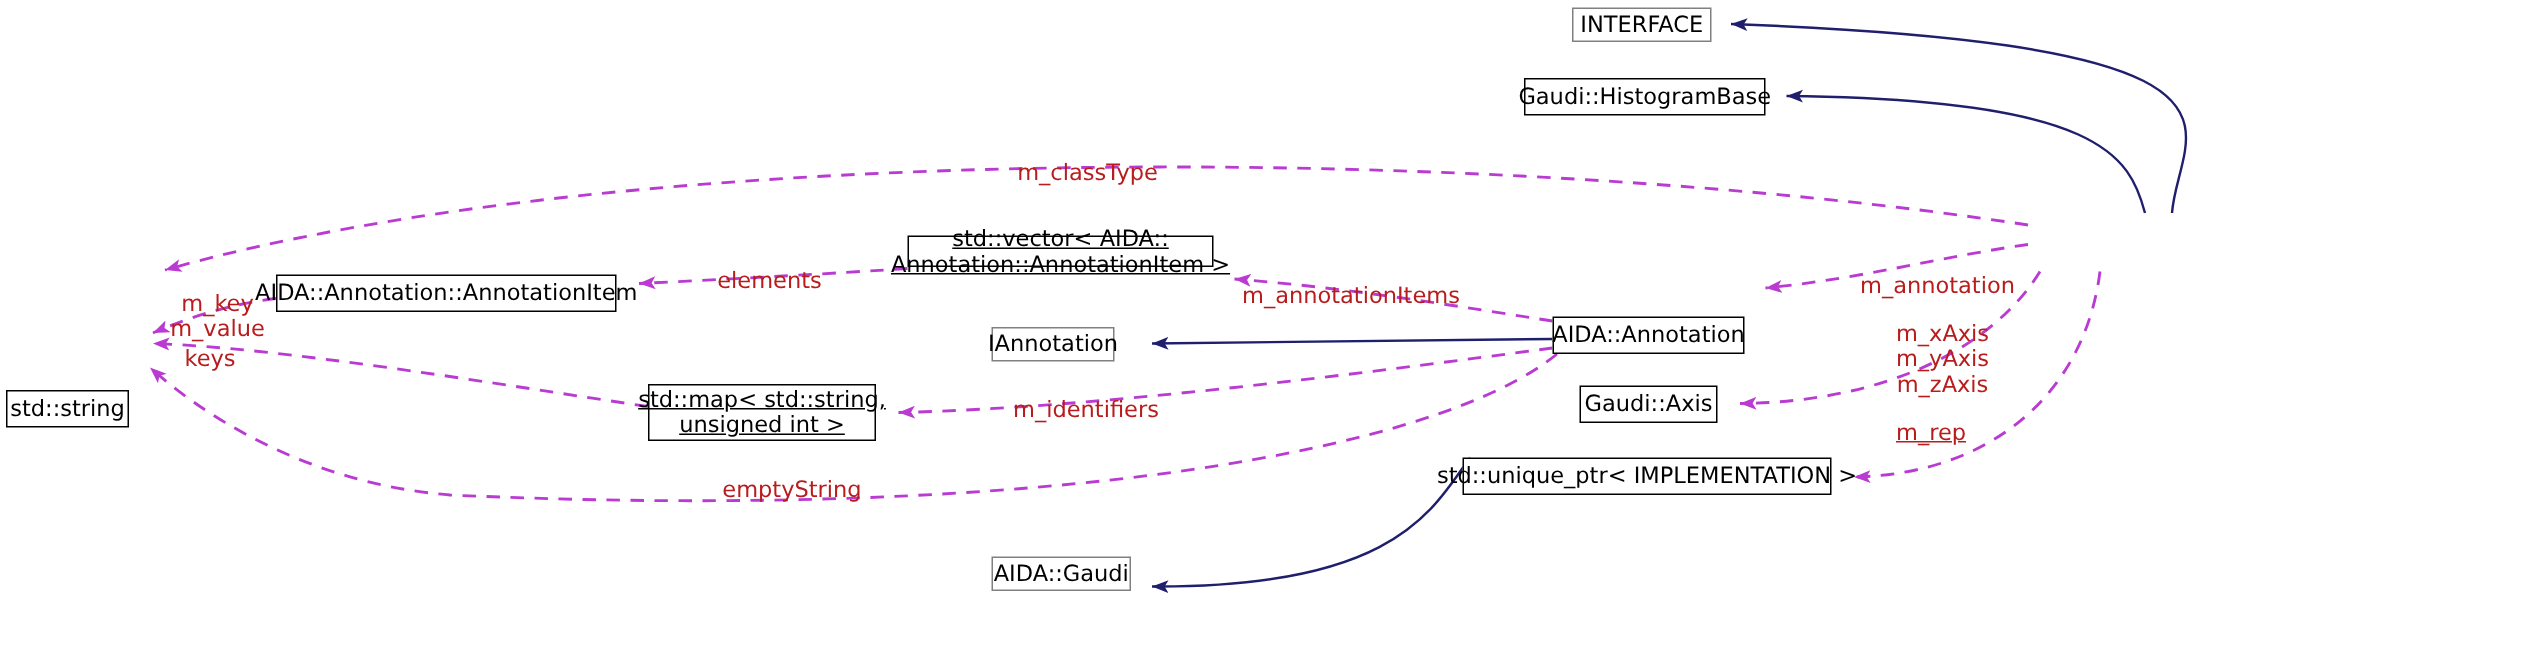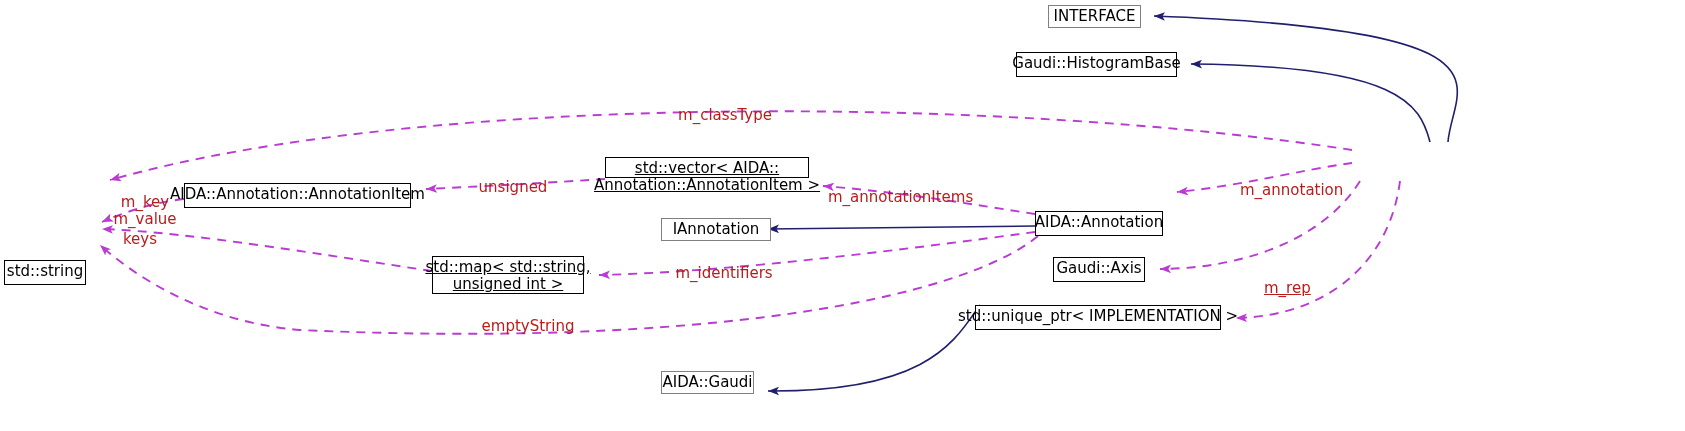--- a/index.html
+++ b/index.html
@@ -1,19 +1,19 @@
 <!DOCTYPE html>
 <html><head>
 <meta charset="utf-8">
 <style>
   html,body{margin:0;padding:0;background:#ffffff;}
   body{font-family:"DejaVu Sans","Liberation Sans",sans-serif;}
   #diagram{position:relative;width:1685px;height:431px;background:#ffffff;overflow:hidden;}
   #edges{position:absolute;left:0;top:0;width:1685px;height:431px;}
-  .node{position:absolute;box-sizing:border-box;display:flex;align-items:flex-start;
+  .node{position:absolute;box-sizing:border-box;display:flex;align-items:center;
         justify-content:center;text-align:center;background:#ffffff;
         font-size:15px;line-height:17px;color:#000000;white-space:pre;
         border:1px solid #808080;padding:2px 6px;}
   .node.solid{border:1px solid #000000;}
   .node.highlight{background:#bfbfbf;border:1px solid #000000;}
   .edge-label{position:absolute;font-size:15px;line-height:17px;color:#b91c1c;
               white-space:pre;text-align:center;background:transparent;margin-top:14px;}
 </style>
 </head>
 <body>
@@ -76,21 +76,21 @@
 
   <div class="node solid" style="left:184px;top:183px;width:227px;height:25px;">
     <span>AIDA::Annotation::AnnotationItem</span>
   </div>
 
   <div class="node solid" style="left:605px;top:157px;width:204px;height:21px;text-decoration:underline;">
     <span>std::vector&lt; AIDA::
 Annotation::AnnotationItem &gt;</span>
   </div>
 
-  <div class="node light" style="left:661px;top:218px;width:110px;height:23px;">
+  <div class="node light" style="left:661px;top:218px;width:82px;height:23px;">
     <span>IAnnotation</span>
   </div>
 
   <div class="node solid" style="left:1035px;top:211px;width:128px;height:25px;">
     <span>AIDA::Annotation</span>
   </div>
 
   <div class="node solid" style="left:4px;top:212px;width:82px;height:25px;margin-top:48px;">
     <span>std::string</span>
   </div>
@@ -107,31 +107,34 @@
   <div class="node solid" style="left:975px;top:305px;width:246px;height:25px;">
     <span>std::unique_ptr&lt; IMPLEMENTATION &gt;</span>
   </div>
 
   <div class="node light" style="left:661px;top:371px;width:93px;height:23px;">
     <span>AIDA::Gaudi</span>
   </div>
 
   <div class="edge-label" style="left:670px;top:93px;width:110px;text-align:center;">m_classType</div>
 
-  <div class="edge-label" style="left:472px;top:165px;width:82px;text-align:center;">unsigned</div>
+  <div class="edge-label" style="left:472px;top:165px;width:82px;text-align:center;">elements</div>
 
   <div class="edge-label" style="left:828px;top:175px;width:170px;text-align:left;">m_annotationItems</div>
 
   <div class="edge-label" style="left:105px;top:180px;width:80px;text-align:center;">m_key
 m_value</div>
 
   <div class="edge-label" style="left:115px;top:217px;width:50px;text-align:center;">keys</div>
 
   <div class="edge-label" style="left:1240px;top:168px;width:130px;text-align:left;">m_annotation</div>
 
+  <div class="edge-label" style="left:1250px;top:200px;width:90px;text-align:center;">m_xAxis
+m_yAxis
+m_zAxis</div>
 
   <div class="edge-label" style="left:664px;top:251px;width:120px;text-align:center;">m_identifiers</div>
 
   <div class="edge-label" style="left:1264px;top:266px;width:70px;text-align:left;text-decoration:underline;">m_rep</div>
 
   <div class="edge-label" style="left:472px;top:304px;width:112px;text-align:center;">emptyString</div>
 
 </div>
 
 </body></html>

